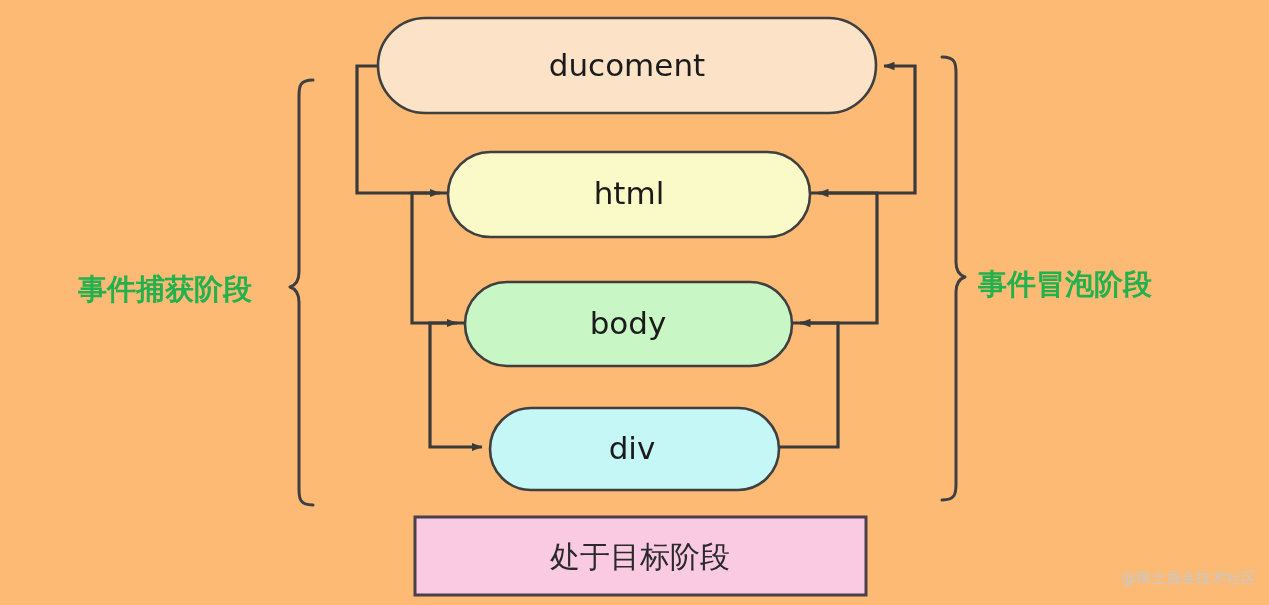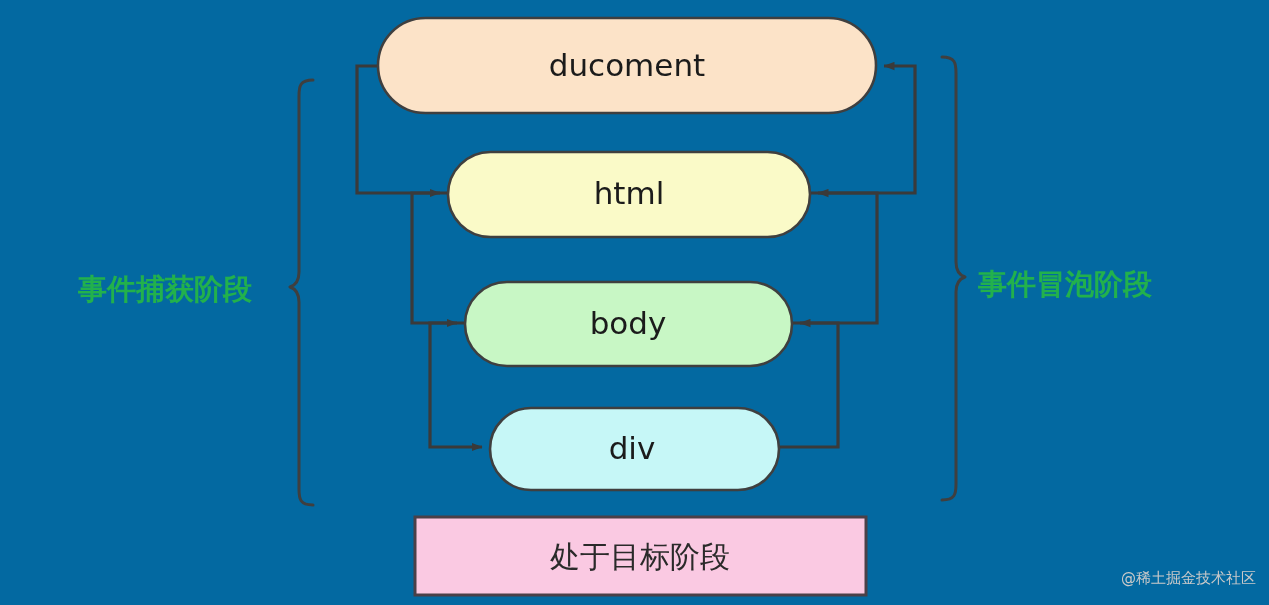--- a/index.html
+++ b/index.html
@@ -10,21 +10,21 @@
   body {
     width: 1269px;
     height: 605px;
     overflow: hidden;
     font-family: "Liberation Sans", "DejaVu Sans", sans-serif;
   }
   #diagram-root {
     position: relative;
     width: 1269px;
     height: 605px;
-    background: #0369a1;
+    background: #fdba74;
   }
   svg.canvas {
     position: absolute;
     left: 0;
     top: 0;
     width: 1269px;
     height: 605px;
   }
   .node-label {
     font-family: "DejaVu Sans", "Liberation Sans", sans-serif;

